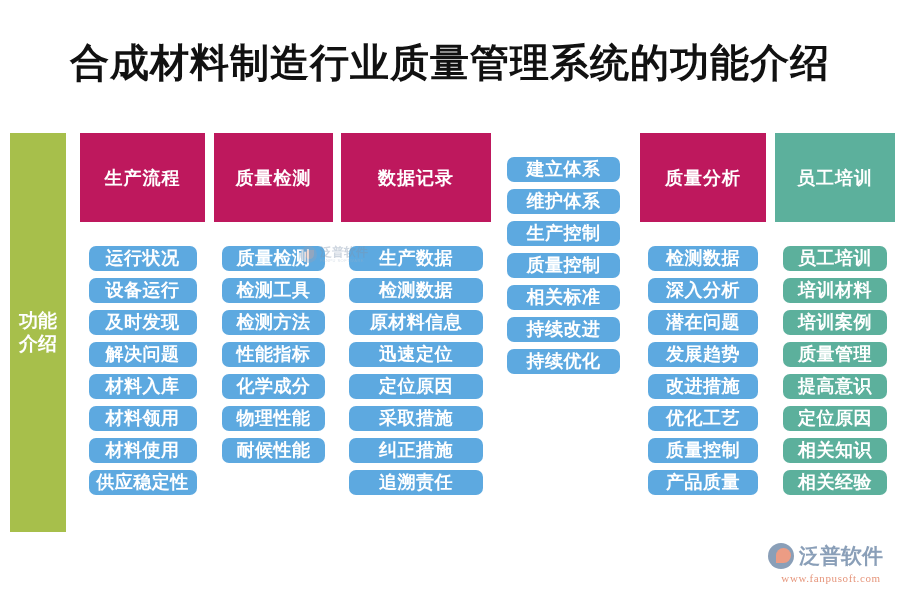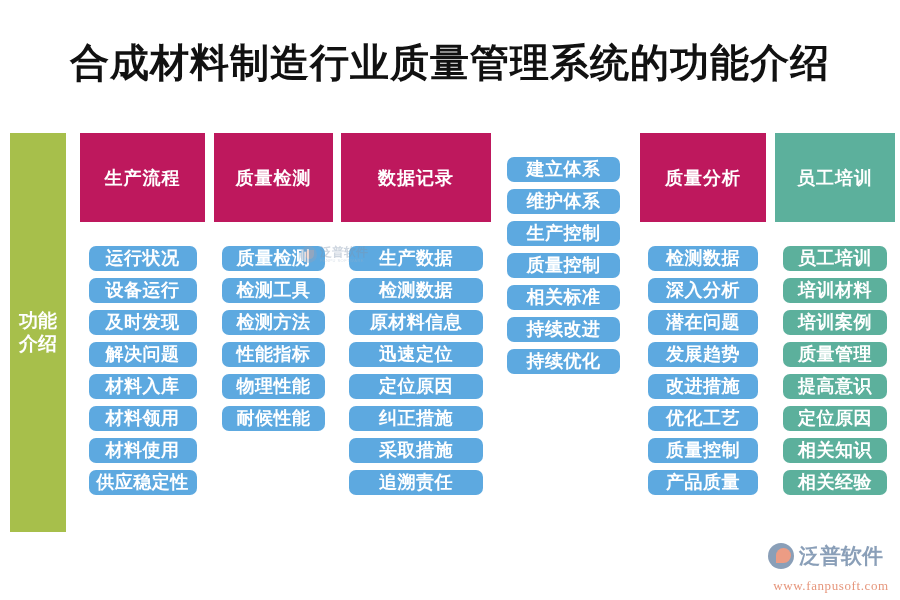--- a/index.html
+++ b/index.html
@@ -209,22 +209,22 @@
   }
   .logo-text {
     font-size: 21px;
     font-weight: bold;
     color: #8a9fb8;
     line-height: 26px;
     letter-spacing: 0px;
     white-space: nowrap;
   }
   .logo-url {
-    margin-top: 9px;
-    font-size: 13px;
+    margin-top: 3px;
+    font-size: 11px;
     color: #e6967c;
     letter-spacing: 0.6px;
     text-align: center;
     width: 126px;
     font-family: "Liberation Serif", "DejaVu Serif", serif;
   }
 </style>
 </head>
 <body>
 
@@ -252,35 +252,36 @@
       </div>
     </div>
 
     <div class="col c1">
       <div class="col-header blue">质量检测</div>
       <div class="pill-list">
         <div class="pill blue">质量检测</div>
         <div class="pill blue">检测工具</div>
         <div class="pill blue">检测方法</div>
         <div class="pill blue">性能指标</div>
+        <div class="pill blue">化学成分</div>
         <div class="pill blue">物理性能</div>
         <div class="pill blue">耐候性能</div>
       </div>
     </div>
 
     <div class="col c2">
       <div class="col-header blue">数据记录</div>
       <div class="pill-list">
         <div class="pill blue">生产数据</div>
         <div class="pill blue">检测数据</div>
         <div class="pill blue">原材料信息</div>
         <div class="pill blue">迅速定位</div>
         <div class="pill blue">定位原因</div>
+        <div class="pill blue">采取措施</div>
         <div class="pill blue">纠正措施</div>
-        <div class="pill blue">采取措施</div>
         <div class="pill blue">追溯责任</div>
       </div>
     </div>
 
     <div class="col c3">
       <div class="pill-list">
         <div class="pill blue">建立体系</div>
         <div class="pill blue">维护体系</div>
         <div class="pill blue">生产控制</div>
         <div class="pill blue">质量控制</div>

